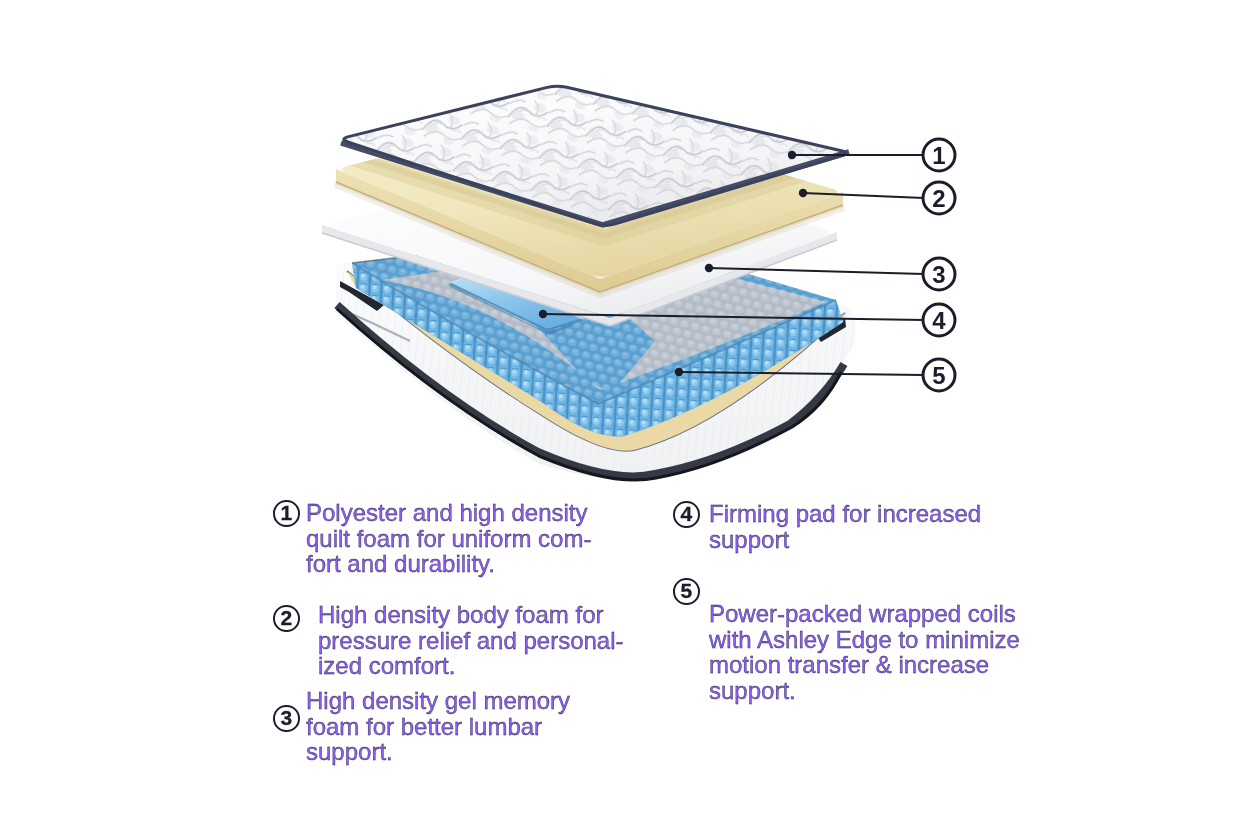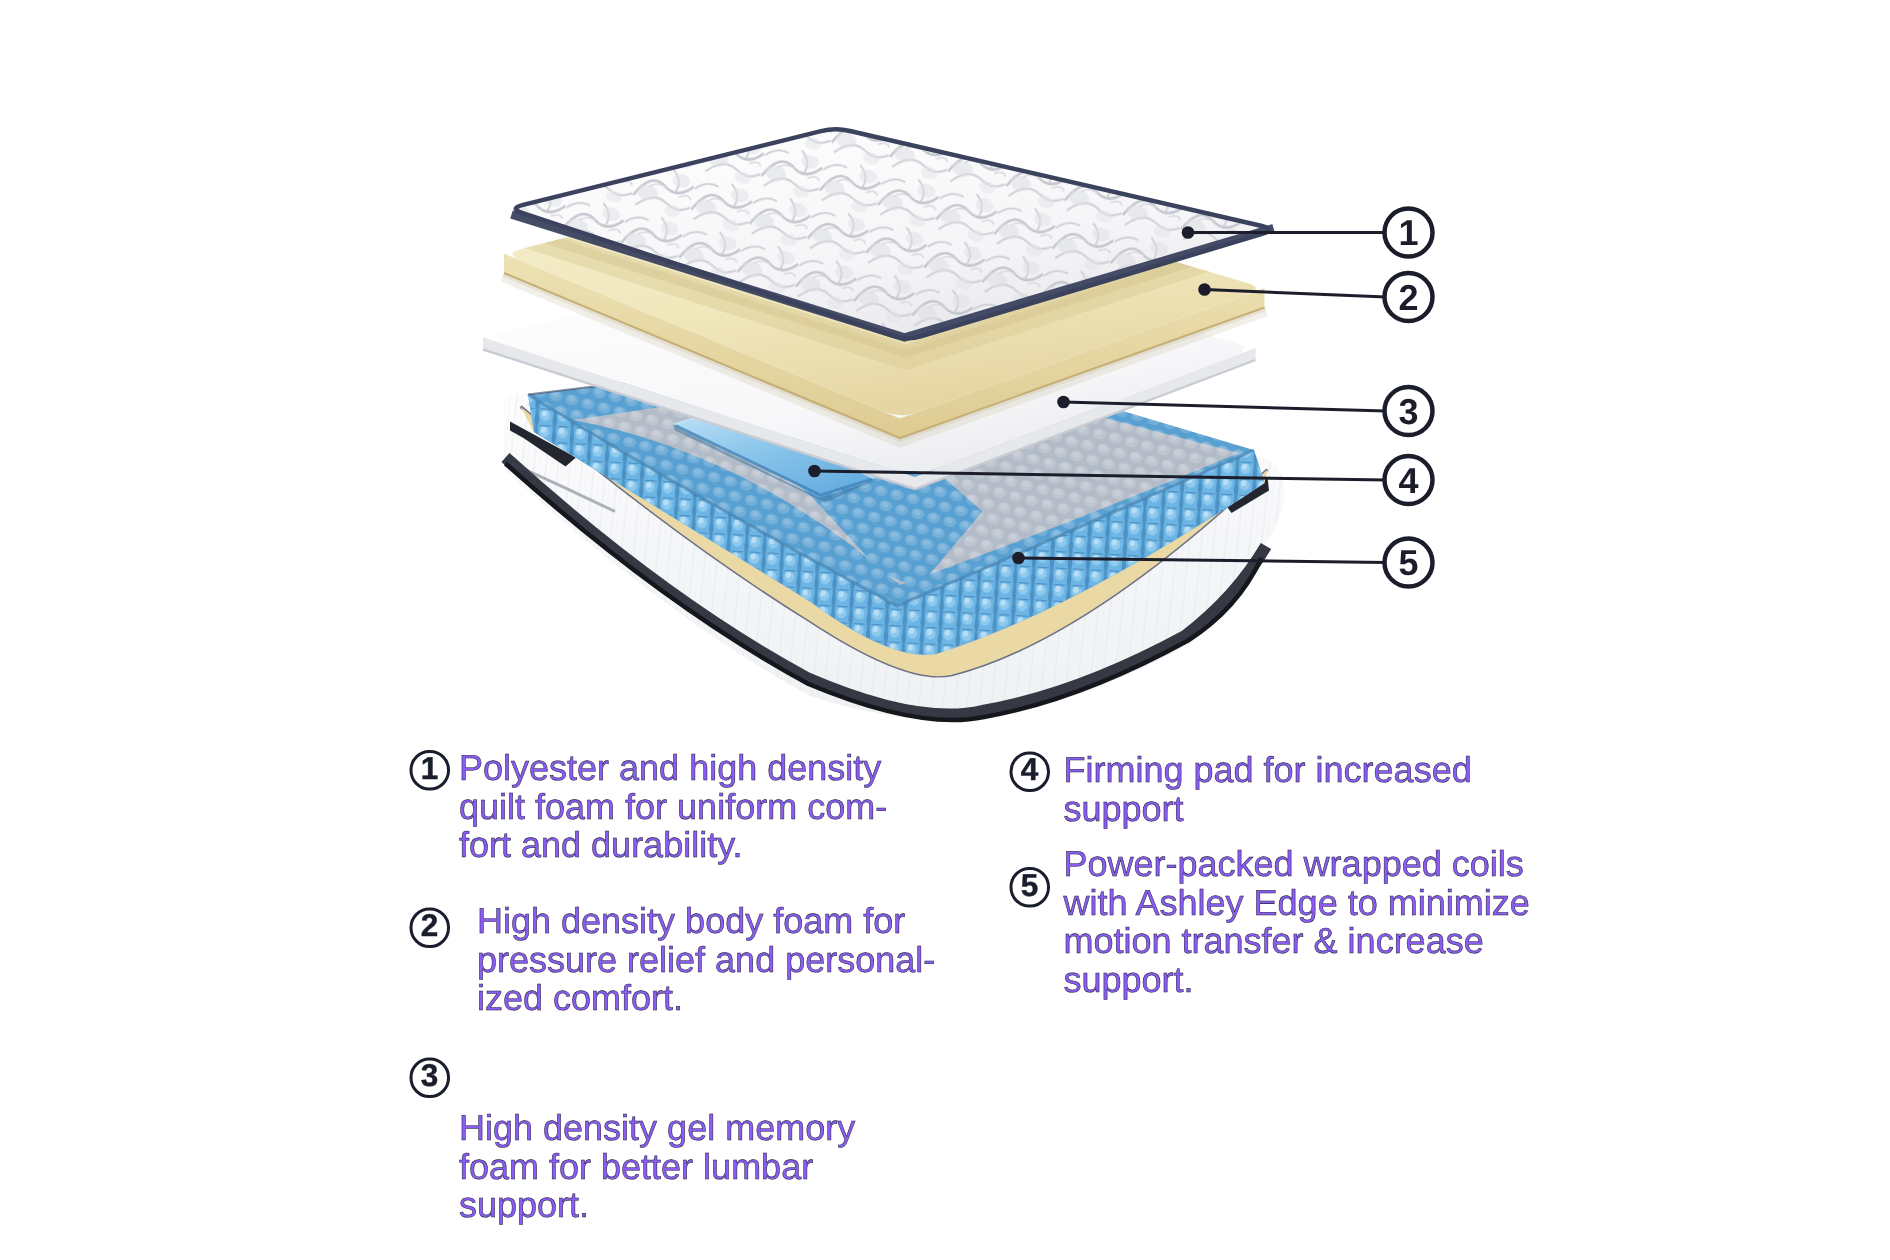--- a/index.html
+++ b/index.html
@@ -141,16 +141,16 @@
 <line x1="679" y1="372" x2="924" y2="375" stroke="#1b1e2a" stroke-width="2"></line>
 <circle cx="679" cy="372" r="4.2" fill="#1b1e2a"></circle>
 <circle cx="939" cy="375" r="16" fill="#fff" stroke="#1b1e2a" stroke-width="3"></circle>
 <text x="939" y="383.5" font-family="Liberation Sans, sans-serif" font-size="24" font-weight="bold" fill="#1b1e2a" text-anchor="middle">5</text>
 </svg>
 <div class="num" style="left:273px;top:500px">1</div>
 <div class="item" style="left:306px;top:500px">Polyester and high density<br>quilt foam for uniform com-<br>fort and durability.</div>
 <div class="num" style="left:273px;top:605px">2</div>
 <div class="item" style="left:318px;top:602px">High density body foam for<br>pressure relief and personal-<br>ized comfort.</div>
 <div class="num" style="left:273px;top:705px">3</div>
-<div class="item" style="left:306px;top:740px">High density gel memory<br>foam for better lumbar<br>support.</div>
+<div class="item" style="left:306px;top:688px">High density gel memory<br>foam for better lumbar<br>support.</div>
 <div class="num" style="left:673px;top:501px">4</div>
 <div class="item" style="left:709px;top:501px">Firming pad for increased<br>support</div>
 <div class="num" style="left:673px;top:578px">5</div>
-<div class="item" style="left:709px;top:564px">Power-packed wrapped coils<br>with Ashley Edge to minimize<br>motion transfer &amp; increase<br>support.</div>
+<div class="item" style="left:709px;top:601px">Power-packed wrapped coils<br>with Ashley Edge to minimize<br>motion transfer &amp; increase<br>support.</div>
 </body></html>

